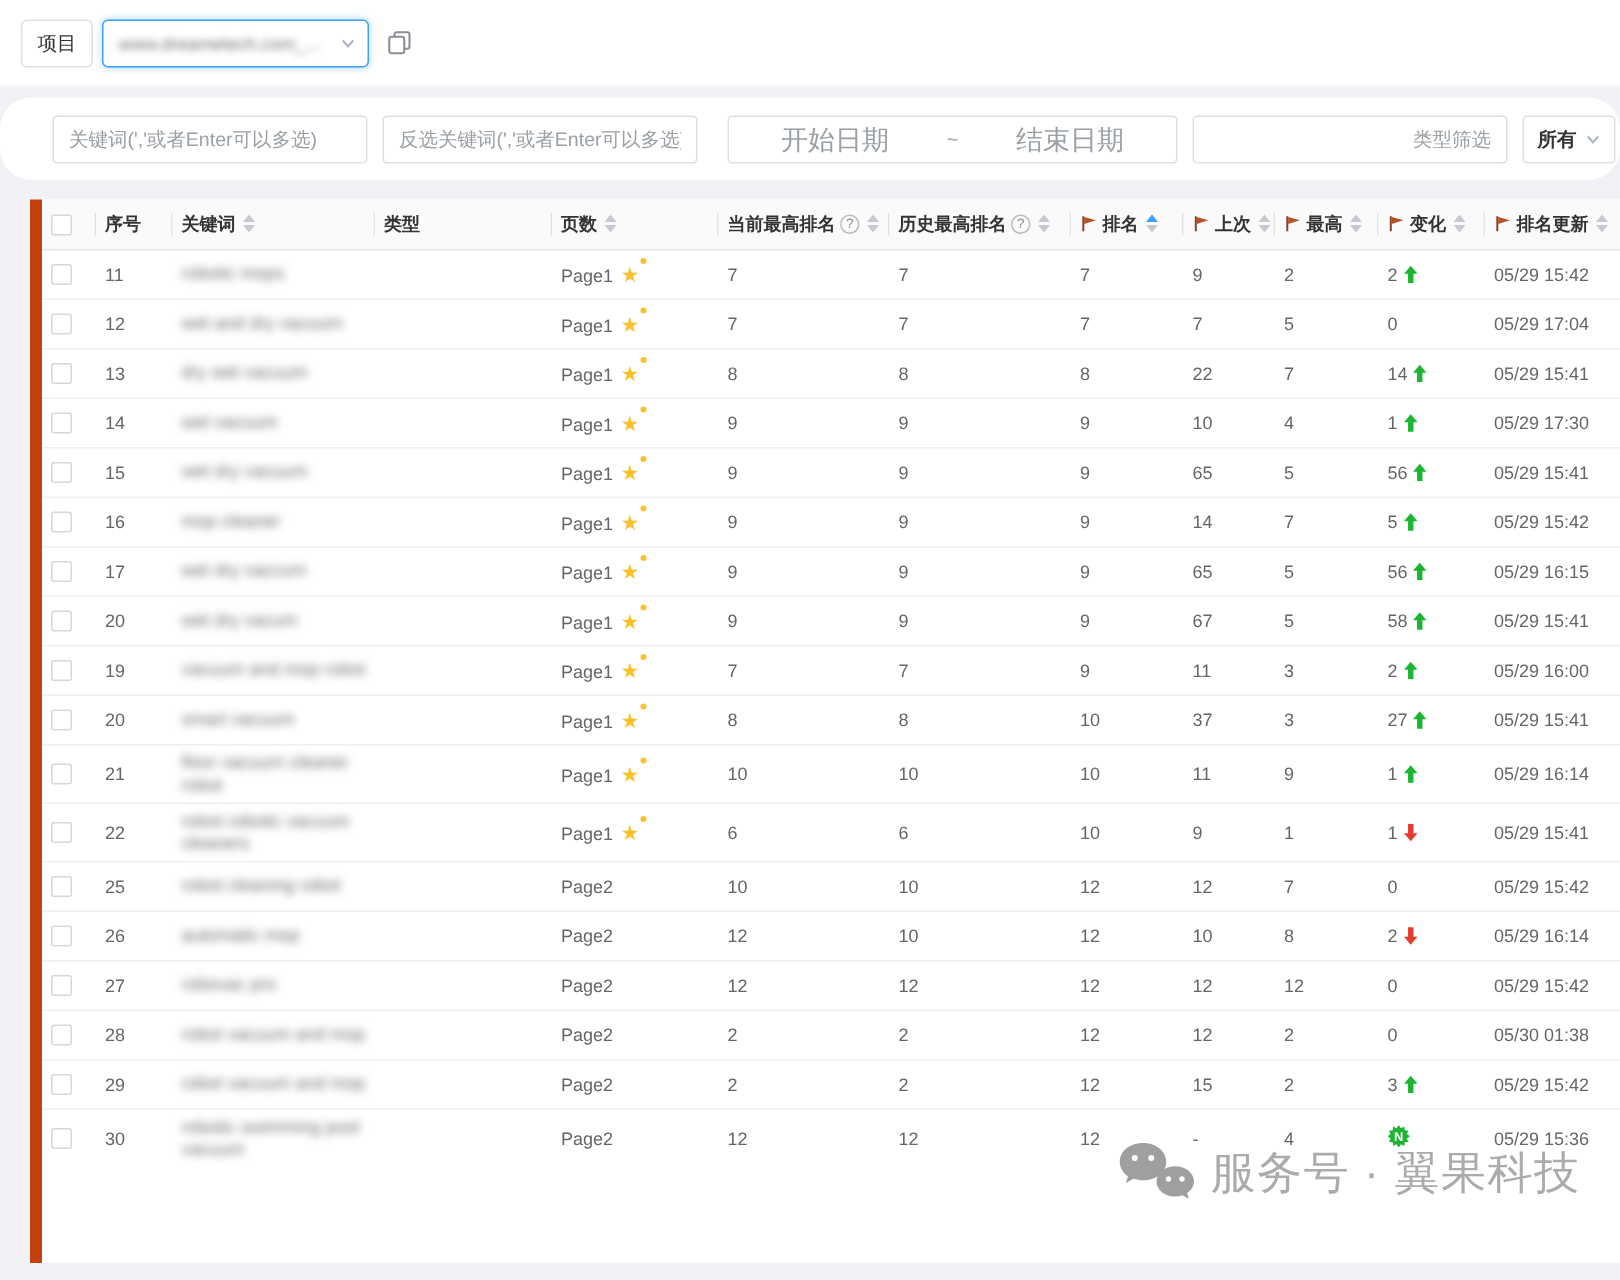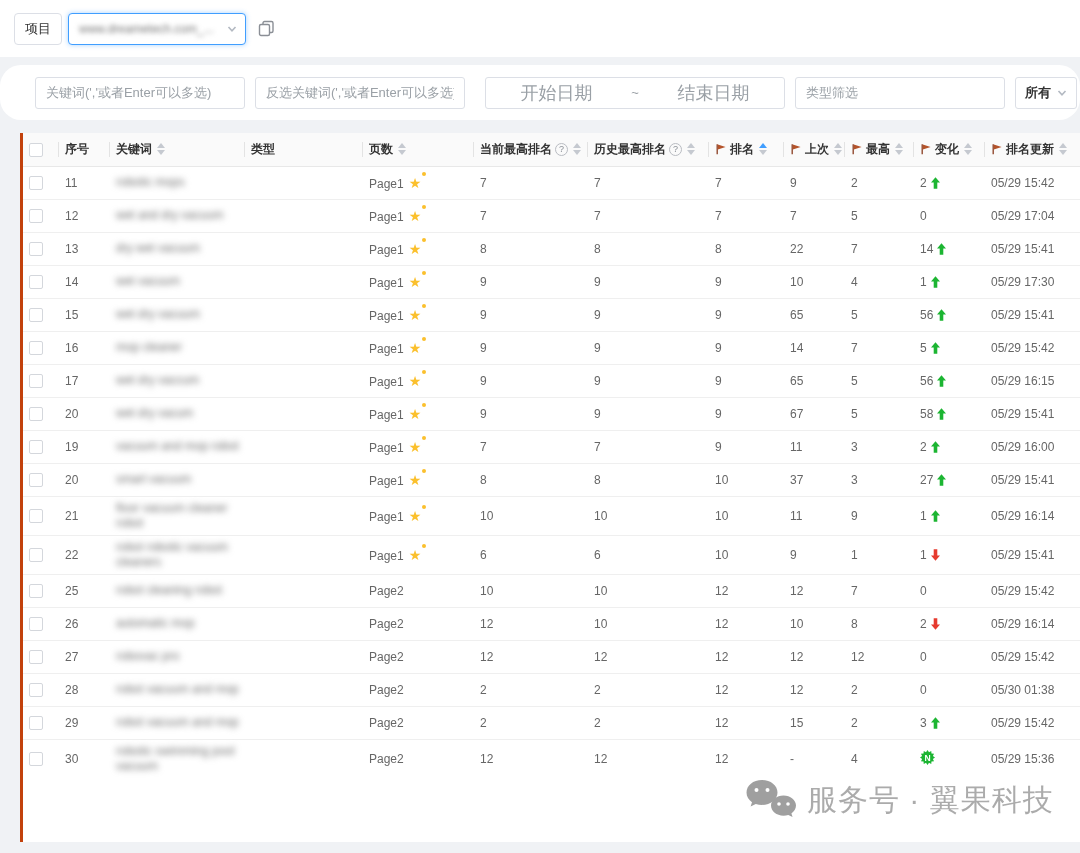--- a/index.html
+++ b/index.html
@@ -25,28 +25,28 @@
     align-items:center; padding-left:35px;border-radius:21px; }
   .f-input { height:32px; border:1px solid #dcdfe6; border-radius:3px; background:#fff;
     font-size:13px; color:#333; padding:0 10px; outline:none; }
   .f-input::placeholder { color:#9aa0a6; }
   .kw { width:210px; margin-right:10px; }
   .ex { width:210px; margin-right:20px; }
   .date-range { width:300px; height:32px; border:1px solid #dcdfe6; border-radius:3px;
     background:#fff; display:flex; align-items:center; margin-right:10px; }
   .date-range .dph { flex:1; text-align:center; font-size:18px; color:#9aa0a6; }
   .date-range .tilde { color:#9aa0a6; font-size:13px; padding:0 4px; }
-  .type-f { width:210px; margin-right:10px; }
+  .type-f { width:210px; margin-right:10px;text-align:right; }
   .scope { height:32px; min-width:62px; border:1px solid #dcdfe6; border-radius:3px;
     background:#fff; display:flex; align-items:center; justify-content:center; gap:6px;
     font-size:13px; color:#333; font-weight:bold; padding:0 8px; cursor:pointer; }
 
   
   .table-panel { margin:13px 0 0 20px; width:1060px; background:#fff;
-    border-left:3px solid #c2410c; height:709px; overflow:hidden; }
+    border-left:8px solid #c2410c; height:709px; overflow:hidden; }
   table { border-collapse:collapse; table-layout:fixed; width:1057px; font-size:12px; }
   col.c1{width:36px} col.c2{width:51px} col.c3{width:135px} col.c4{width:118px}
   col.c5{width:111px} col.c6{width:114px} col.c7{width:121px} col.c8{width:75px}
   col.c9{width:61px} col.c10{width:69px} col.c11{width:71px} col.c12{width:95px}
   thead th { background:#fafafa; height:33px; text-align:left; font-size:12px;
     color:#333; font-weight:bold; padding:0 6px; position:relative; white-space:nowrap; }
   thead th::after { content:""; position:absolute; right:0; top:9px; width:1px; height:15px;
     background:#e3e3e3; }
   thead th:last-child::after { display:none; }
   .th-inner { display:flex; align-items:center; gap:3px; cursor:pointer; }
@@ -73,21 +73,21 @@
   .flag-i { flex:none; }
 
   
   .star { position:relative; color:var(--star_yellow,#fbc02d); font-size:14px; margin-left:5px; }
   .star .spark { position:absolute; top:-3px; right:-5px; width:4px; height:4px;
     border-radius:50%; background:var(--star_yellow,#fbc02d); }
 
   .chg { display:inline-flex; align-items:center; gap:4px; }
 
   
-  .watermark { position:absolute; left:745px; top:778px; display:flex; align-items:center;
+  .watermark { position:absolute; left:745px; top:760px; display:flex; align-items:center;
     gap:10px; z-index:5; pointer-events:none; opacity:.85; }
   .watermark .wm-text { font-size:30px; color:#9d9d9d; letter-spacing:1px; white-space:nowrap; }
 </style>
 </head>
 <body>
 
 <div class="page">
 
   <header class="topbar">
     <span class="project-label">项目</span>

